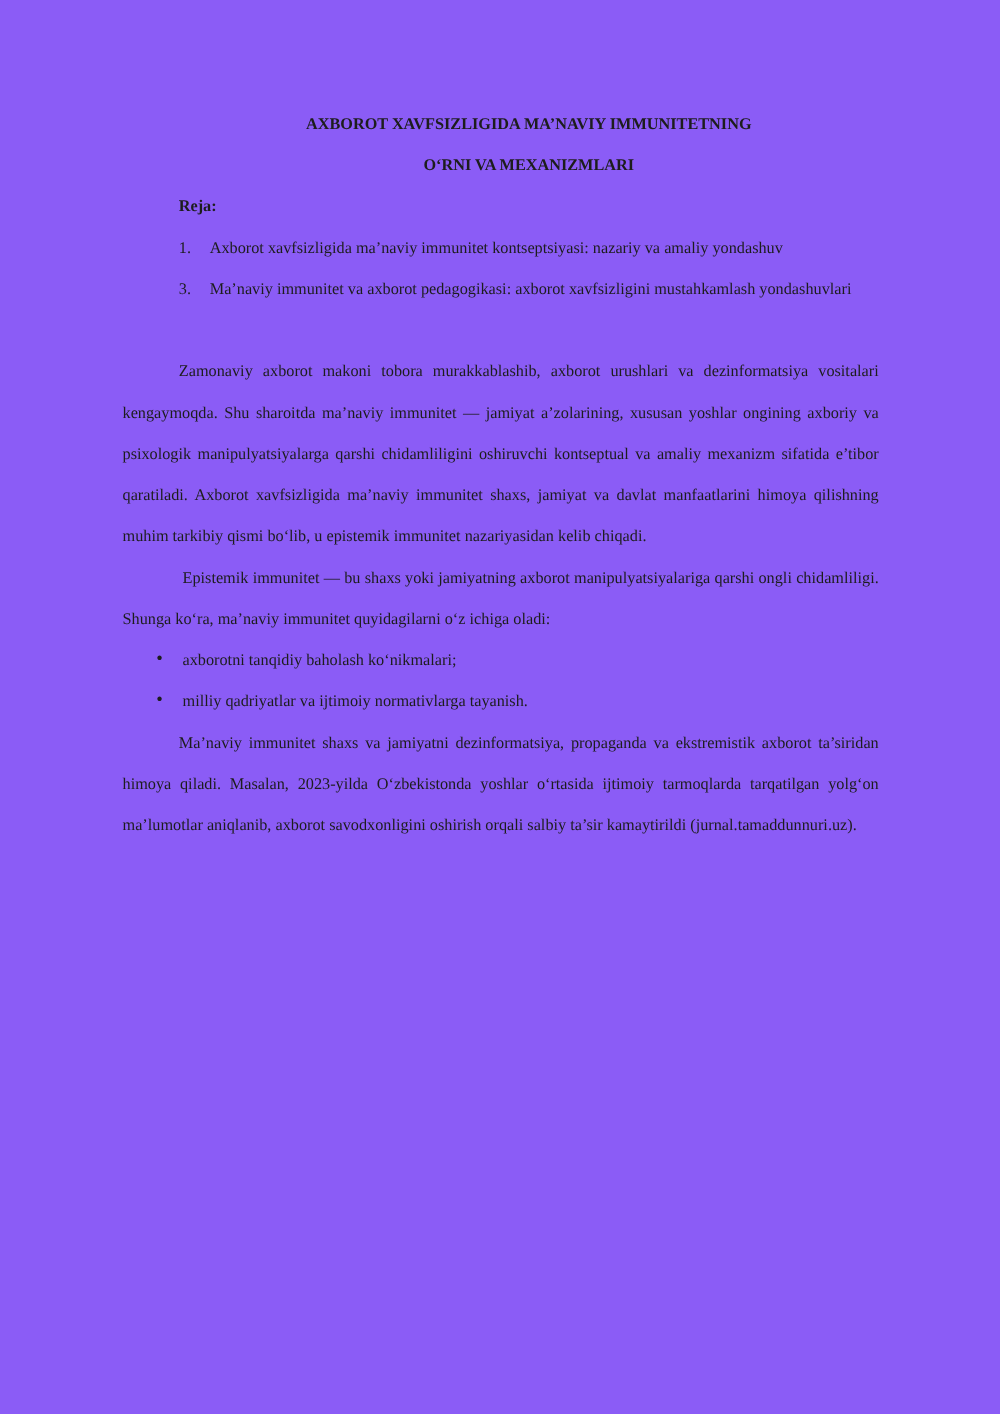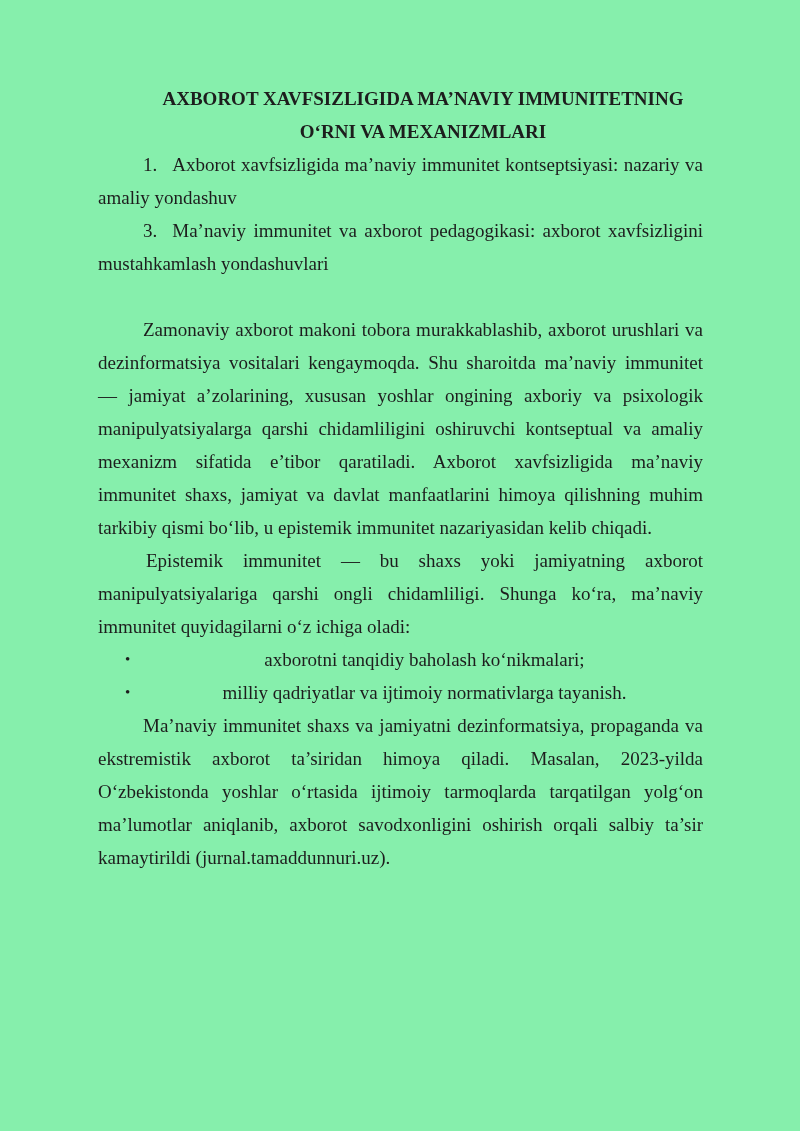--- a/index.html
+++ b/index.html
@@ -7,23 +7,23 @@
   body {
     width: 800px;
     height: 1131px;
     font-family: "Liberation Serif", "DejaVu Serif", serif;
     color: #1d1d1d;
     overflow: hidden;
   }
   .page {
     width: 800px;
     height: 1131px;
-    background: #86efac;
+    background: #8b5cf6;
     padding: 82px 97px 0 98px;
-    font-size: 19px;
+    font-size: 13px;
     line-height: 33px;
     overflow: hidden;
   }
   .title-line {
     font-weight: bold;
     text-align: center;
     
     margin-left: 45px;
   }
   .plan-heading {
@@ -42,40 +42,41 @@
     text-indent: 45px;
   }
   .quote-para {
     text-indent: 48px;
     text-align: justify;
   }
   ul.bullets { list-style: none; }
   ul.bullets li {
     position: relative;
     padding-left: 48px;
-    text-align: center;
+    text-align: left;
   }
   ul.bullets li::before {
     content: "\2022";
     position: absolute;
     left: 27px;
     top: 0;
     font-size: 15px;
   }
 </style>
 </head>
 <body>
 
 <div class="page">
 
   <div>
     <div class="title-line">AXBOROT XAVFSIZLIGIDA MA’NAVIY IMMUNITETNING</div>
     <div class="title-line">O‘RNI VA MEXANIZMLARI</div>
   </div>
 
+  <p class="plan-heading">Reja:</p>
 
   <p class="plan-item">
     <span class="plan-num">1.</span><span>Axborot xavfsizligida ma’naviy immunitet kontseptsiyasi: nazariy va amaliy yondashuv</span>
   </p>
 
 
   <p class="plan-item">
     <span class="plan-num">3.</span><span>Ma’naviy immunitet va axborot pedagogikasi: axborot xavfsizligini mustahkamlash yondashuvlari</span>
   </p>
 

